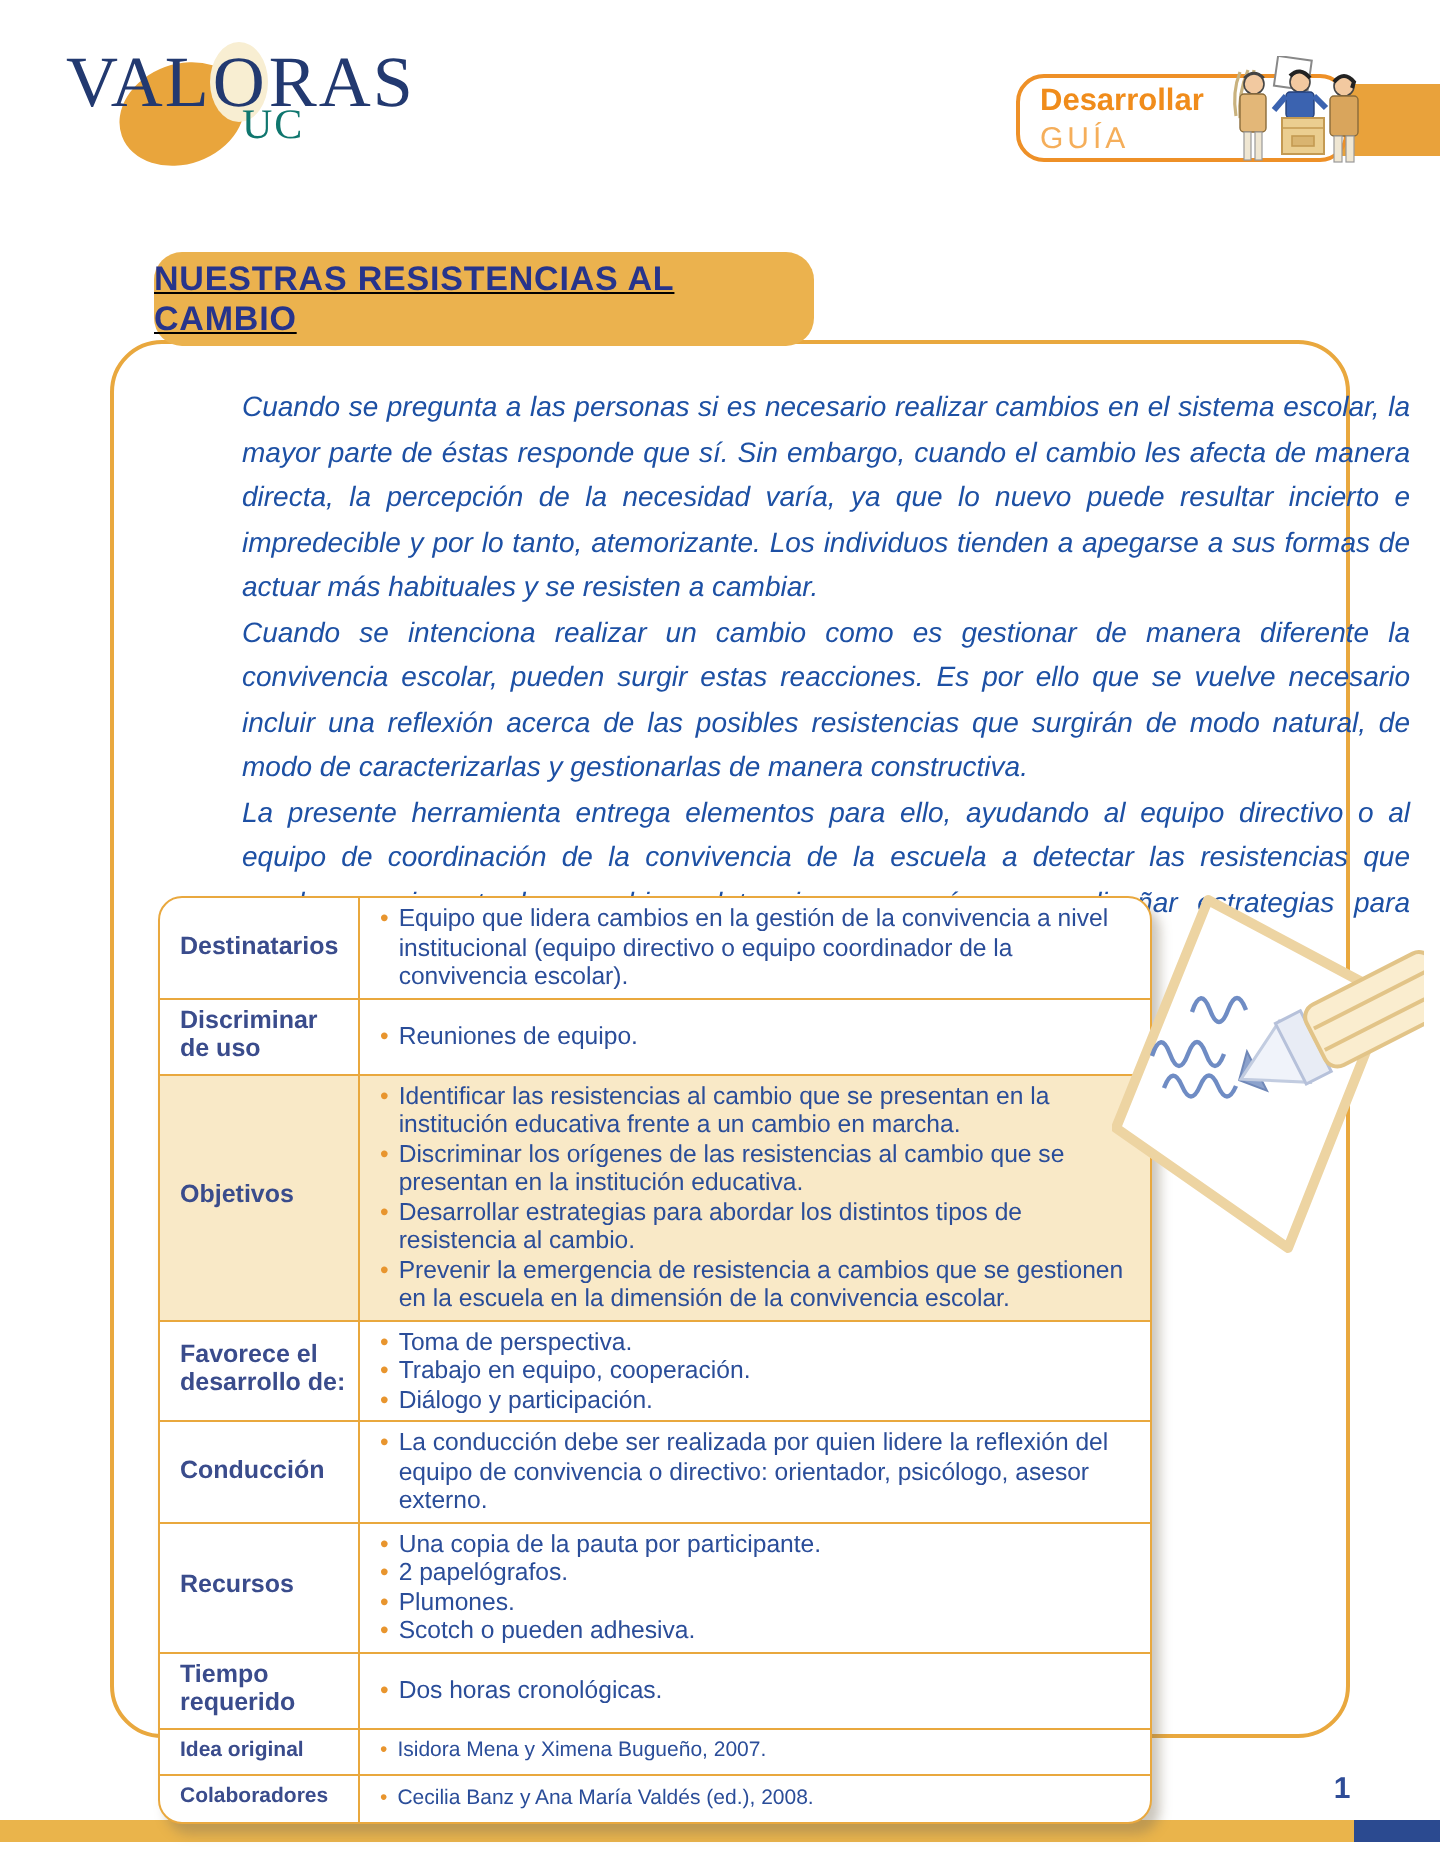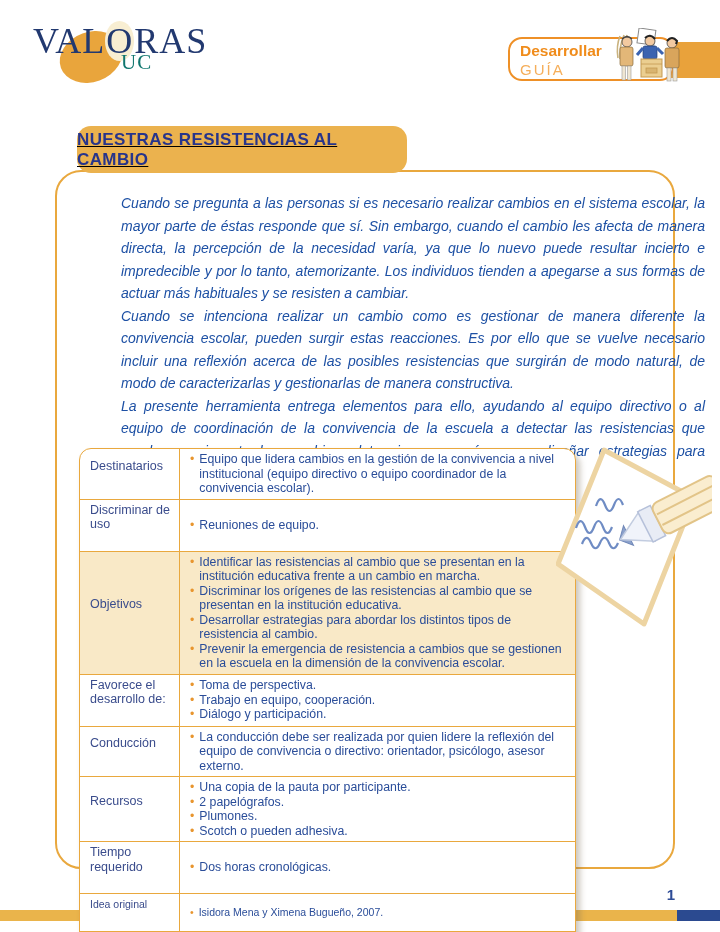--- a/index.html
+++ b/index.html
@@ -145,24 +145,25 @@
     z-index: 2;
   }
   .t-row { display: flex; border-top: 1px solid #E9A83E; }
   .t-row:first-child { border-top: none; }
   .t-label {
     flex: 0 0 100px;
     width: 100px;
     border-right: 1.5px solid #E9A83E;
     display: flex;
     align-items: center;
-    padding: 3px 6px 19px 10px;
+    padding: 3px 6px 5px 10px;
     color: #3A4C8C;
     font-size: 12.5px;
     line-height: 14.5px;
+    font-weight: bold;
   }
   .t-content {
     flex: 1;
     padding: 3px 10px;
     display: flex;
     flex-direction: column;
     justify-content: center;
     color: #2A4D99;
     font-size: 12.3px;
     line-height: 14.5px;

